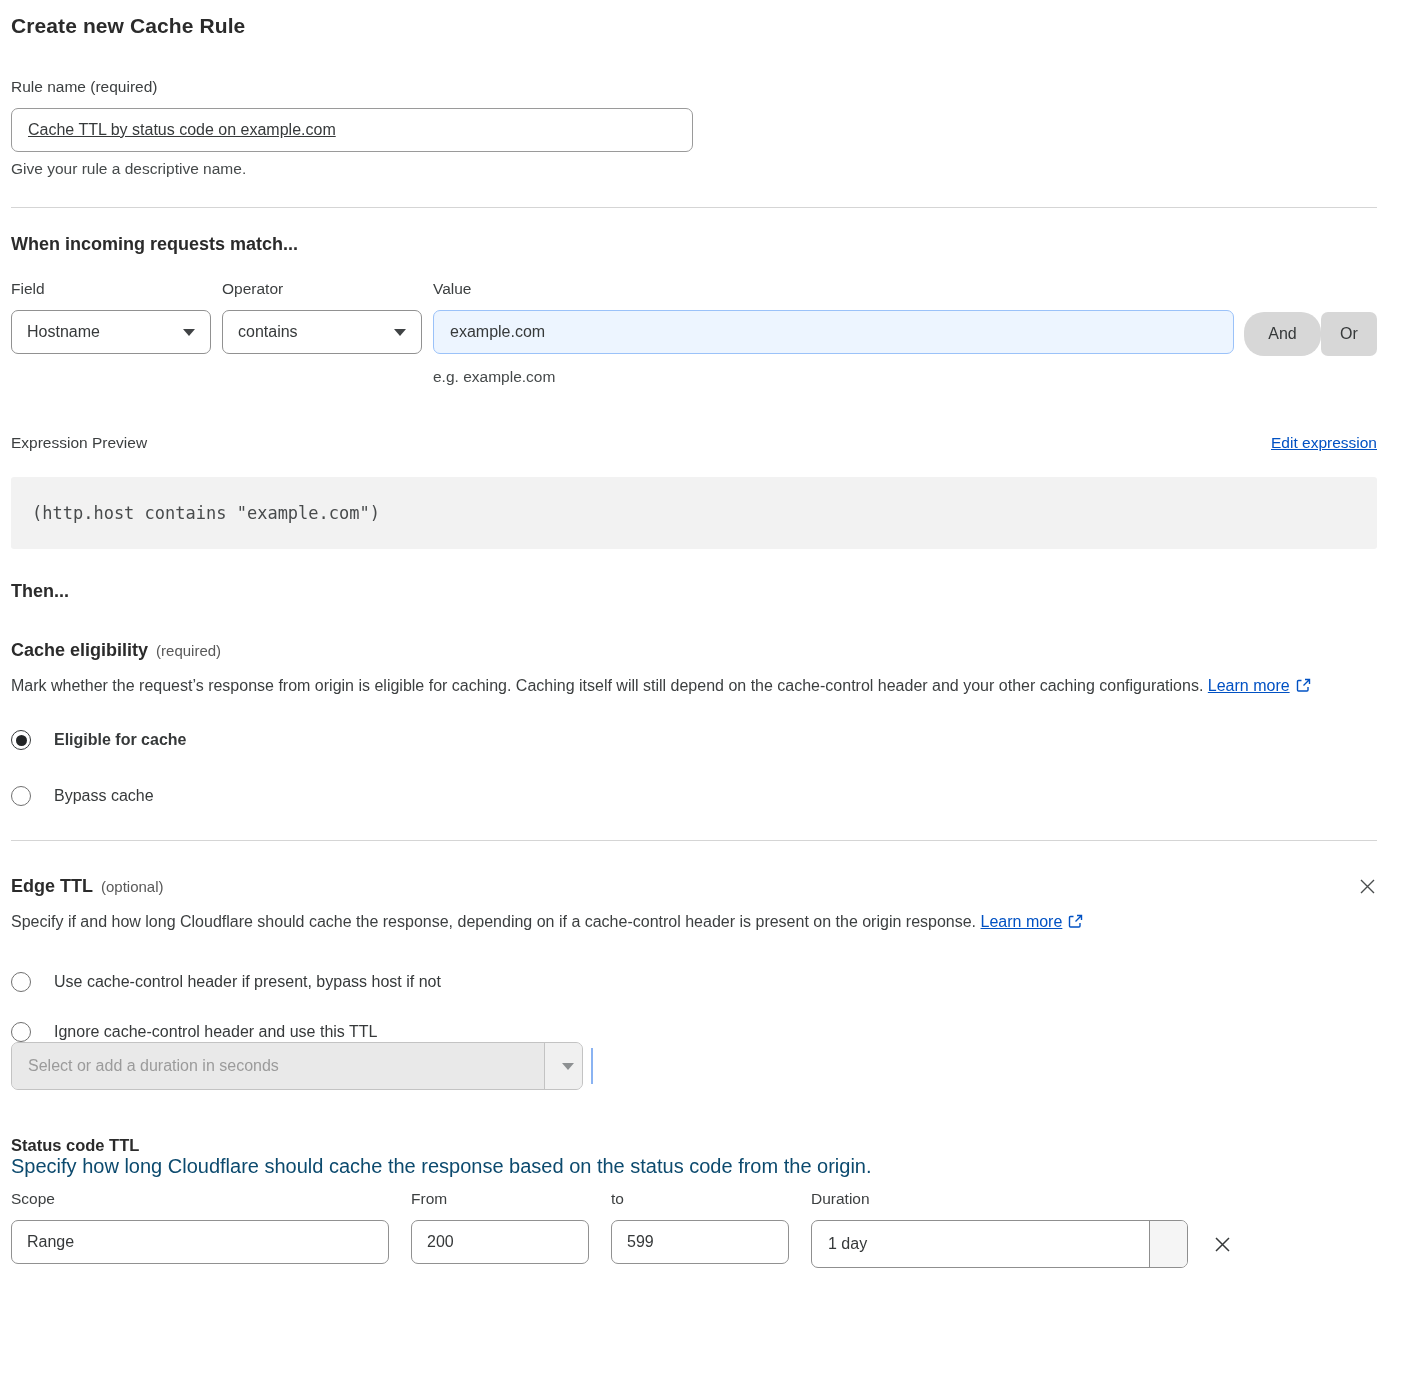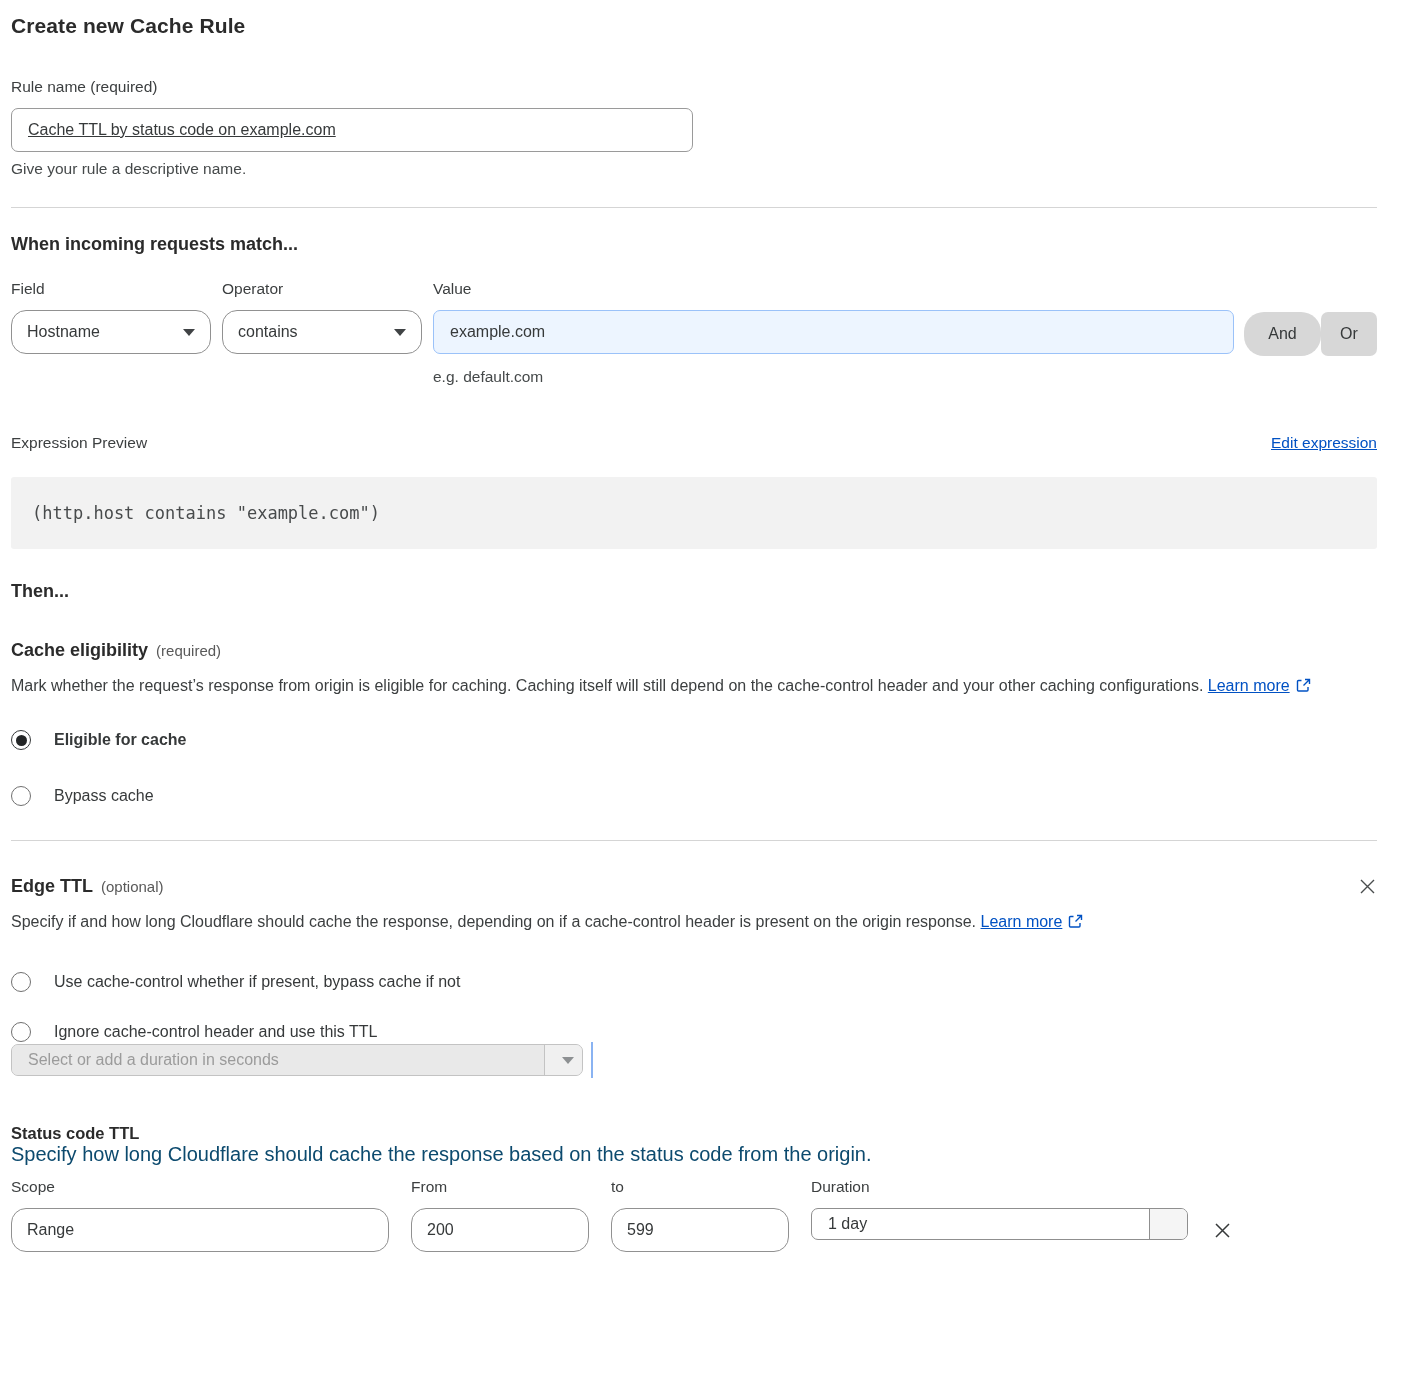--- a/index.html
+++ b/index.html
@@ -36,21 +36,21 @@
   .match-heading { margin-top: 26px; }
 
   .match-row { display: flex; margin-top: 25px; }
   .col { display: flex; flex-direction: column; }
   .col + .col { margin-left: 11px; }
   .col-field { width: 200px; }
   .col-operator { width: 200px; }
   .col-value { flex: 1; }
 
   .select {
-    height: 44px; border: 1px solid #919191; border-radius: 15px;
+    height: 44px; border: 1px solid #919191; border-radius: 7px;
     background: #fff; display: flex; align-items: center;
     justify-content: space-between; padding: 0 15px;
     font-size: 16px; color: #36393a; cursor: pointer;
   }
   .caret { width: 0; height: 0; border-left: 6px solid transparent;
     border-right: 6px solid transparent; border-top: 7px solid #404345; flex: none; margin-left: 8px; }
 
   .value-input {
     height: 44px; width: 100%;
     border: 1px solid #9bc2f9; border-radius: 7px;
@@ -98,21 +98,21 @@
   .radio-label { font-size: 16px; color: #36393a; margin-left: 23px; }
   .radio-label.bold { font-weight: 700; }
 
   .edge-ttl-header { display: flex; align-items: baseline; margin-top: 35px; }
   .close-x { margin-left: auto; cursor: pointer; align-self: center; line-height: 0; }
   .edge-ttl-desc { max-width: 1105px; }
 
   .ttl-label { margin-top: 50px; }
   .ttl-row { display: flex; align-items: center; }
   .combo {
-    display: flex; width: 572px; height: 32px;
+    display: flex; width: 572px; height: 48px;
     border: 1px solid #c3c3c3; border-radius: 7px; overflow: hidden;
   }
   .combo.disabled { background: #e9e9e9; }
   .combo-main { flex: 1; display: flex; align-items: center; padding: 0 16px; }
   .combo.disabled .combo-main { background: #e9e9e9; }
   .combo-input {
     border: none; outline: none; background: transparent; width: 100%;
     font-family: "Liberation Sans", sans-serif; font-size: 16px; color: #36393a;
   }
   .combo-input::placeholder { color: #9b9b9b; }
@@ -163,21 +163,21 @@
     <div class="col col-operator">
       <label class="field-label">Operator</label>
       <div class="select">
         <span>contains</span>
         <span class="caret"></span>
       </div>
     </div>
     <div class="col col-value">
       <label class="field-label">Value</label>
       <input class="value-input" type="text" value="example.com" style="">
-      <div class="value-hint">e.g. default.com</div>
+      <div class="value-hint">e.g. example.com</div>
     </div>
     <div class="conj-wrap">
       <button class="btn btn-and">And</button>
       <button class="btn btn-or">Or</button>
     </div>
   </div>
 
   <div class="expr-header">
     <span class="expr-label">Expression Preview</span>
     <a class="link">Edit expression</a>
@@ -221,21 +221,21 @@
   <p class="desc edge-ttl-desc">
     <span>Specify if and how long Cloudflare should cache the response, depending on if a cache-control header is present on the origin response.</span>
     <a class="link"><span>Learn more</span><svg class="ext-icon" width="15" height="15" viewBox="0 0 15 15">
           <path d="M5.5 2.5 H2.5 A1 1 0 0 0 1.5 3.5 V12 A1 1 0 0 0 2.5 13 H11 A1 1 0 0 0 12 12 V9" fill="none" stroke="#0051c3" stroke-width="1.4"></path>
           <path d="M7.5 7.5 L13 2 M9 1.5 H13.5 V6" fill="none" stroke="#0051c3" stroke-width="1.4"></path>
         </svg></a>
   </p>
 
   <div class="radio-row first">
     <span class="radio"></span>
-    <span class="radio-label">Use cache-control whether if present, bypass cache if not</span>
+    <span class="radio-label">Use cache-control header if present, bypass host if not</span>
   </div>
   <div class="radio-row">
     <span class="radio"></span>
     <span class="radio-label">Ignore cache-control header and use this TTL</span>
   </div>
 
   <div class="ttl-row">
     <div class="combo disabled">
       <div class="combo-main">
         <input class="combo-input" type="text" disabled="" placeholder="Select or add a duration in seconds" style="">

